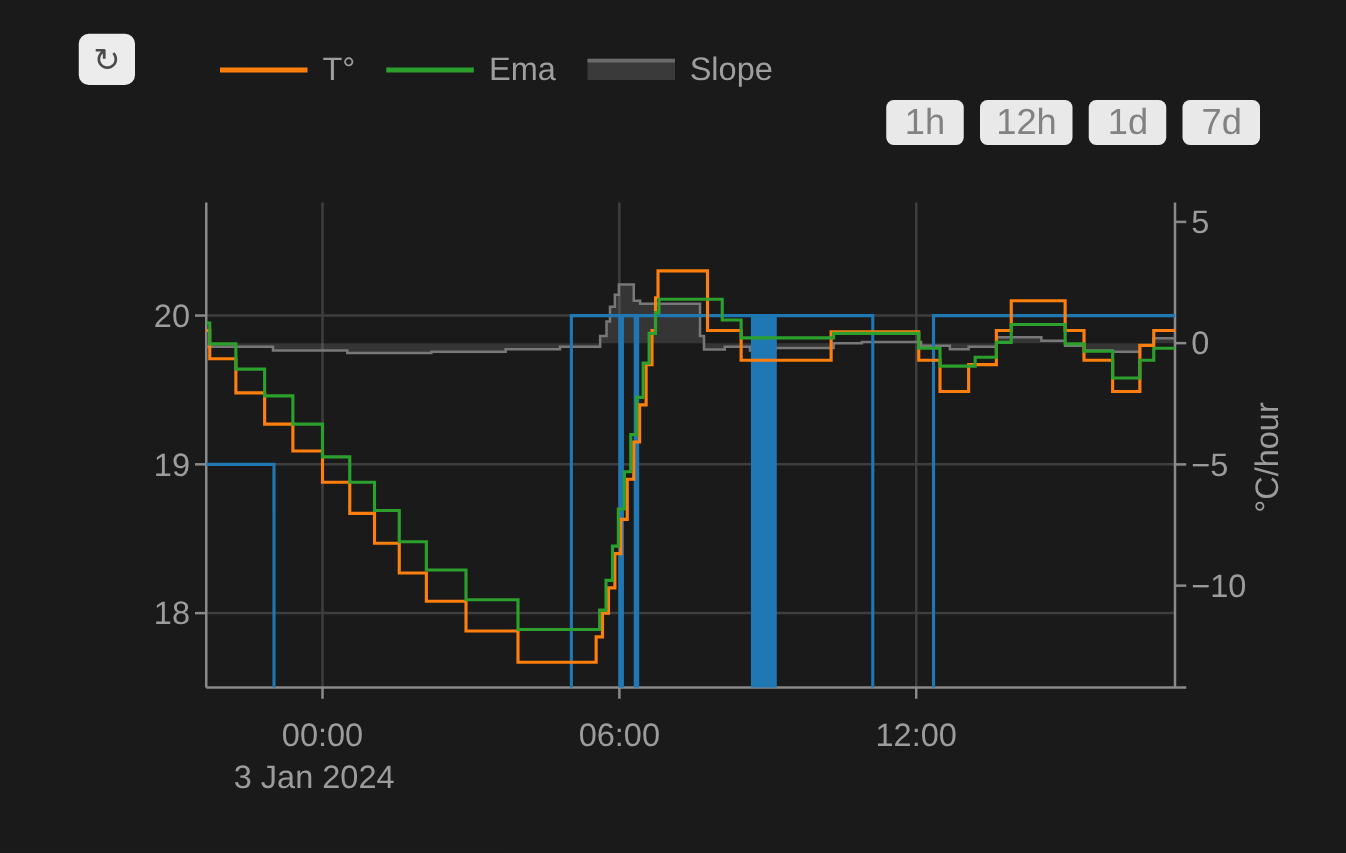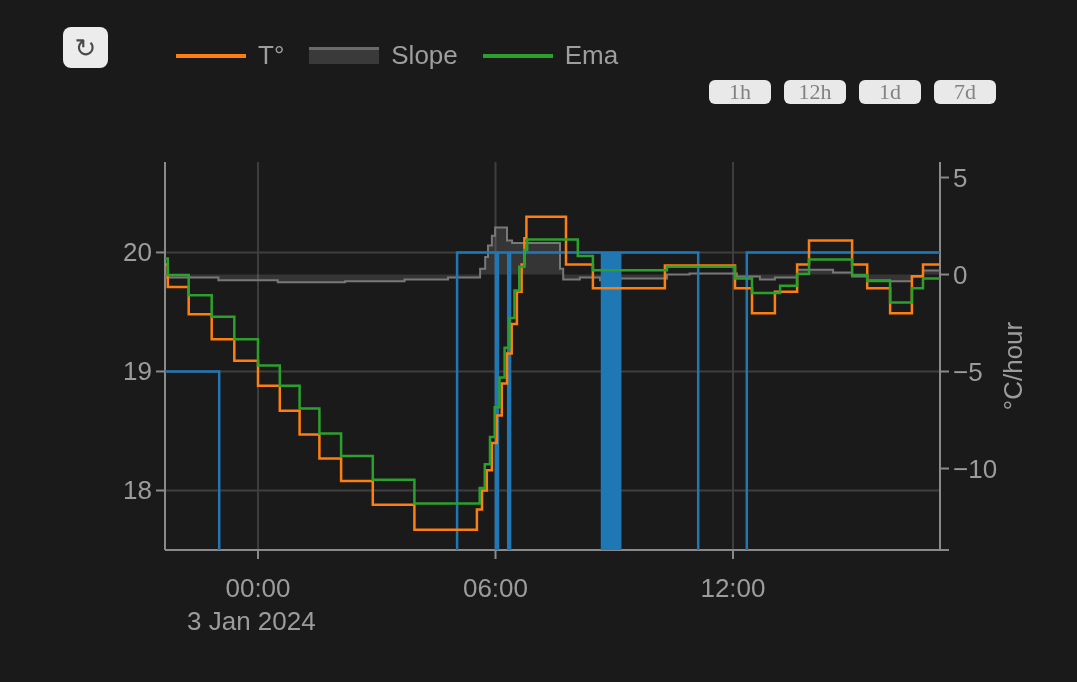--- a/index.html
+++ b/index.html
@@ -8,46 +8,46 @@
   .refresh-btn{position:absolute;left:63px;top:27px;width:45px;height:41px;background:#ececec;
          border:none;border-radius:8px;display:flex;align-items:center;justify-content:center;
          cursor:pointer;padding:0;}
   .refresh-btn span{font-size:26px;line-height:1;color:#4a4a4a;}
   .legend{position:absolute;left:176px;top:40px;display:flex;align-items:center;}
   .legend-item{display:flex;align-items:center;margin-right:25px;cursor:pointer;}
   .swatch-line{width:70px;height:0;border-top:4px solid #888;margin-right:12px;}
   .swatch-fill{width:70px;height:14px;background:#3a3a3a;border-top:3px solid #5f5f5f;margin-right:12px;}
   .legend-label{font-size:26px;color:#9e9e9e;}
   .range-buttons{position:absolute;left:709px;top:80px;display:flex;gap:13px;}
-  .range-btn{height:24px;min-width:62px;padding:0 13px;background:#e9e9e9;color:#828282;
-         border:none;border-radius:6px;font-size:22px;font-family:Liberation Serif, serif;
+  .range-btn{height:36px;min-width:62px;padding:0 13px;background:#e9e9e9;color:#828282;
+         border:none;border-radius:6px;font-size:29px;font-family:Liberation Sans, sans-serif;
          display:flex;align-items:center;justify-content:center;cursor:pointer;}
   svg text{font-family:"Liberation Sans",sans-serif;}
 </style>
 </head>
 <body>
 
 <div class="stage">
 
   <button class="refresh-btn">
     <span>↻</span>
   </button>
 
   <div class="legend">
     <div class="legend-item">
       <span class="swatch-line" style="border-top-color: rgb(255, 127, 14);"></span>
       <span class="legend-label">T°</span>
     </div>
     <div class="legend-item">
+      <span class="swatch-line" style="border-top-color: rgb(44, 160, 44);"></span>
+      <span class="legend-label">Ema</span>
+    </div>
+    <div class="legend-item">
       <span class="swatch-fill" style="background: rgb(58, 58, 58); border-top-color: rgb(106, 106, 106);"></span>
       <span class="legend-label">Slope</span>
-    </div>
-    <div class="legend-item">
-      <span class="swatch-line" style="border-top-color: rgb(44, 160, 44);"></span>
-      <span class="legend-label">Ema</span>
     </div>
   </div>
 
   <div class="range-buttons">
     <button class="range-btn">1h</button>
     <button class="range-btn">12h</button>
     <button class="range-btn">1d</button>
     <button class="range-btn">7d</button>
   </div>
 

